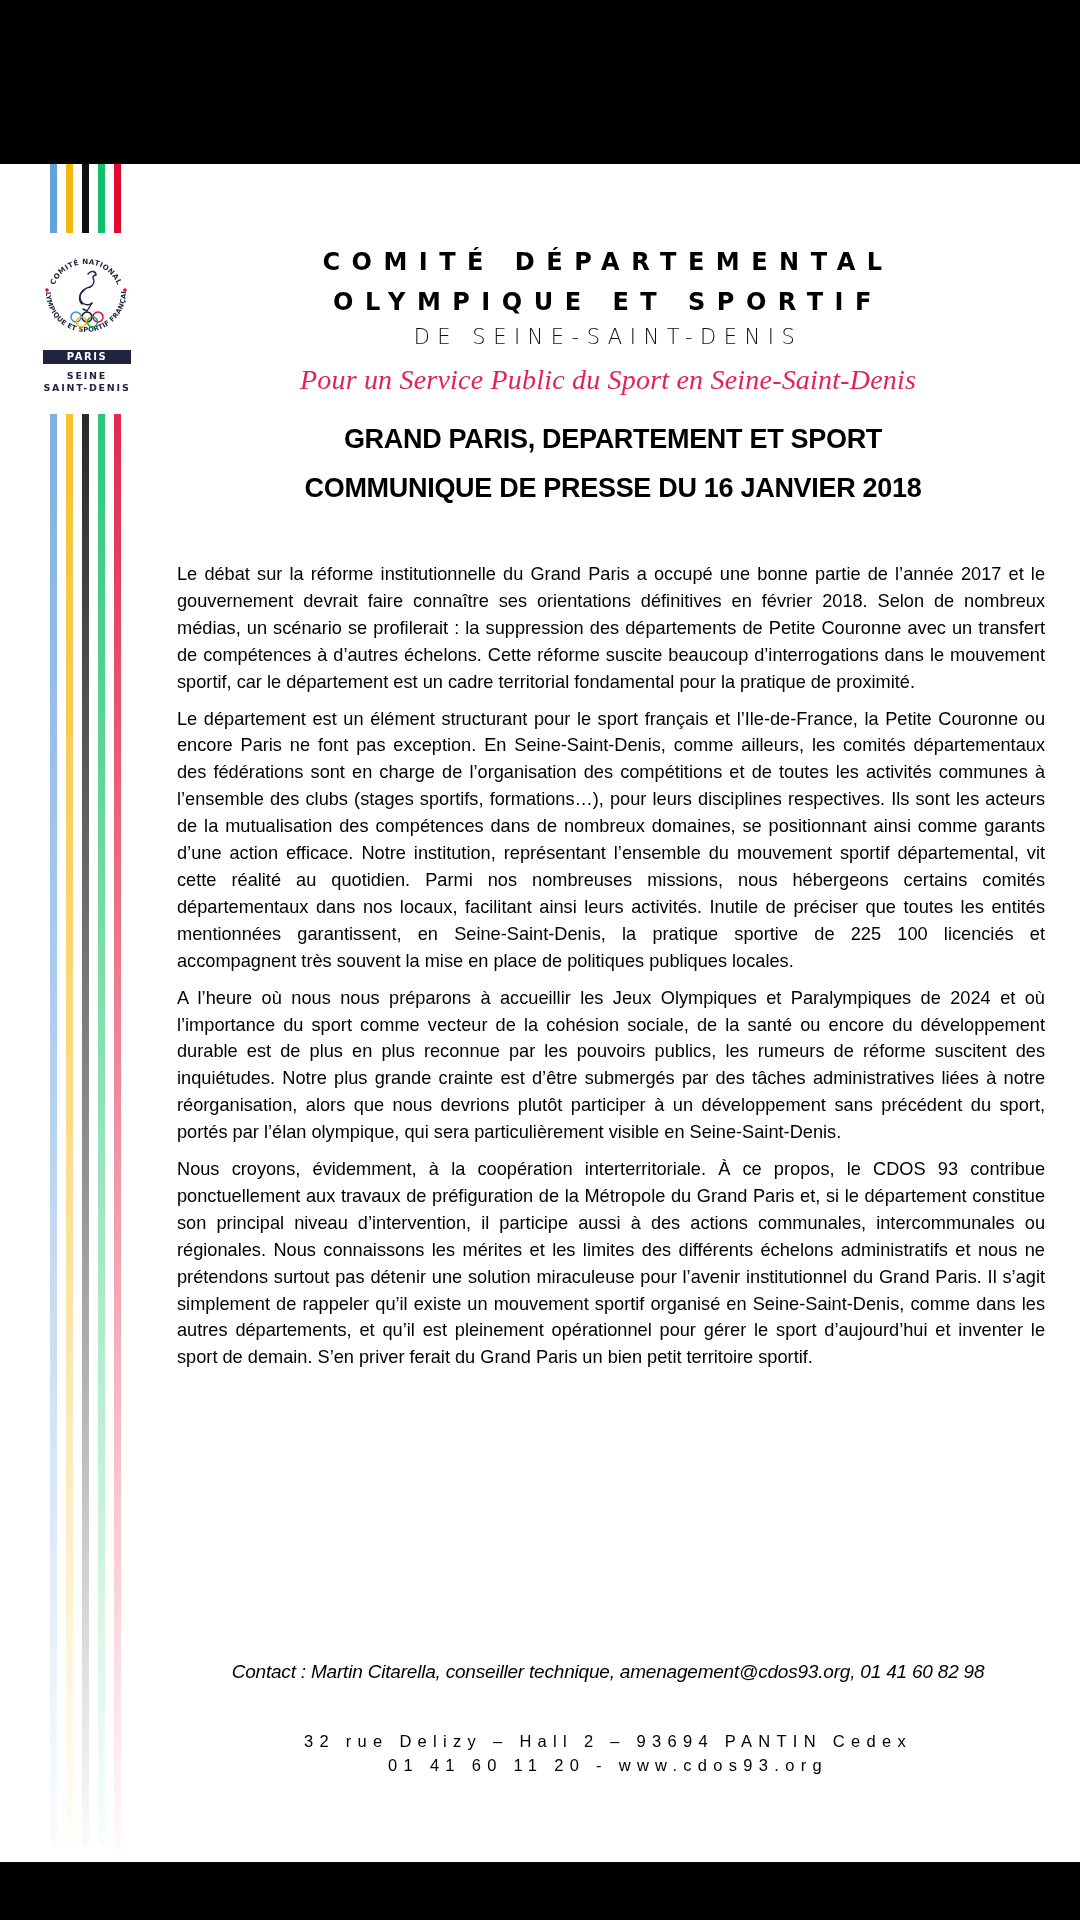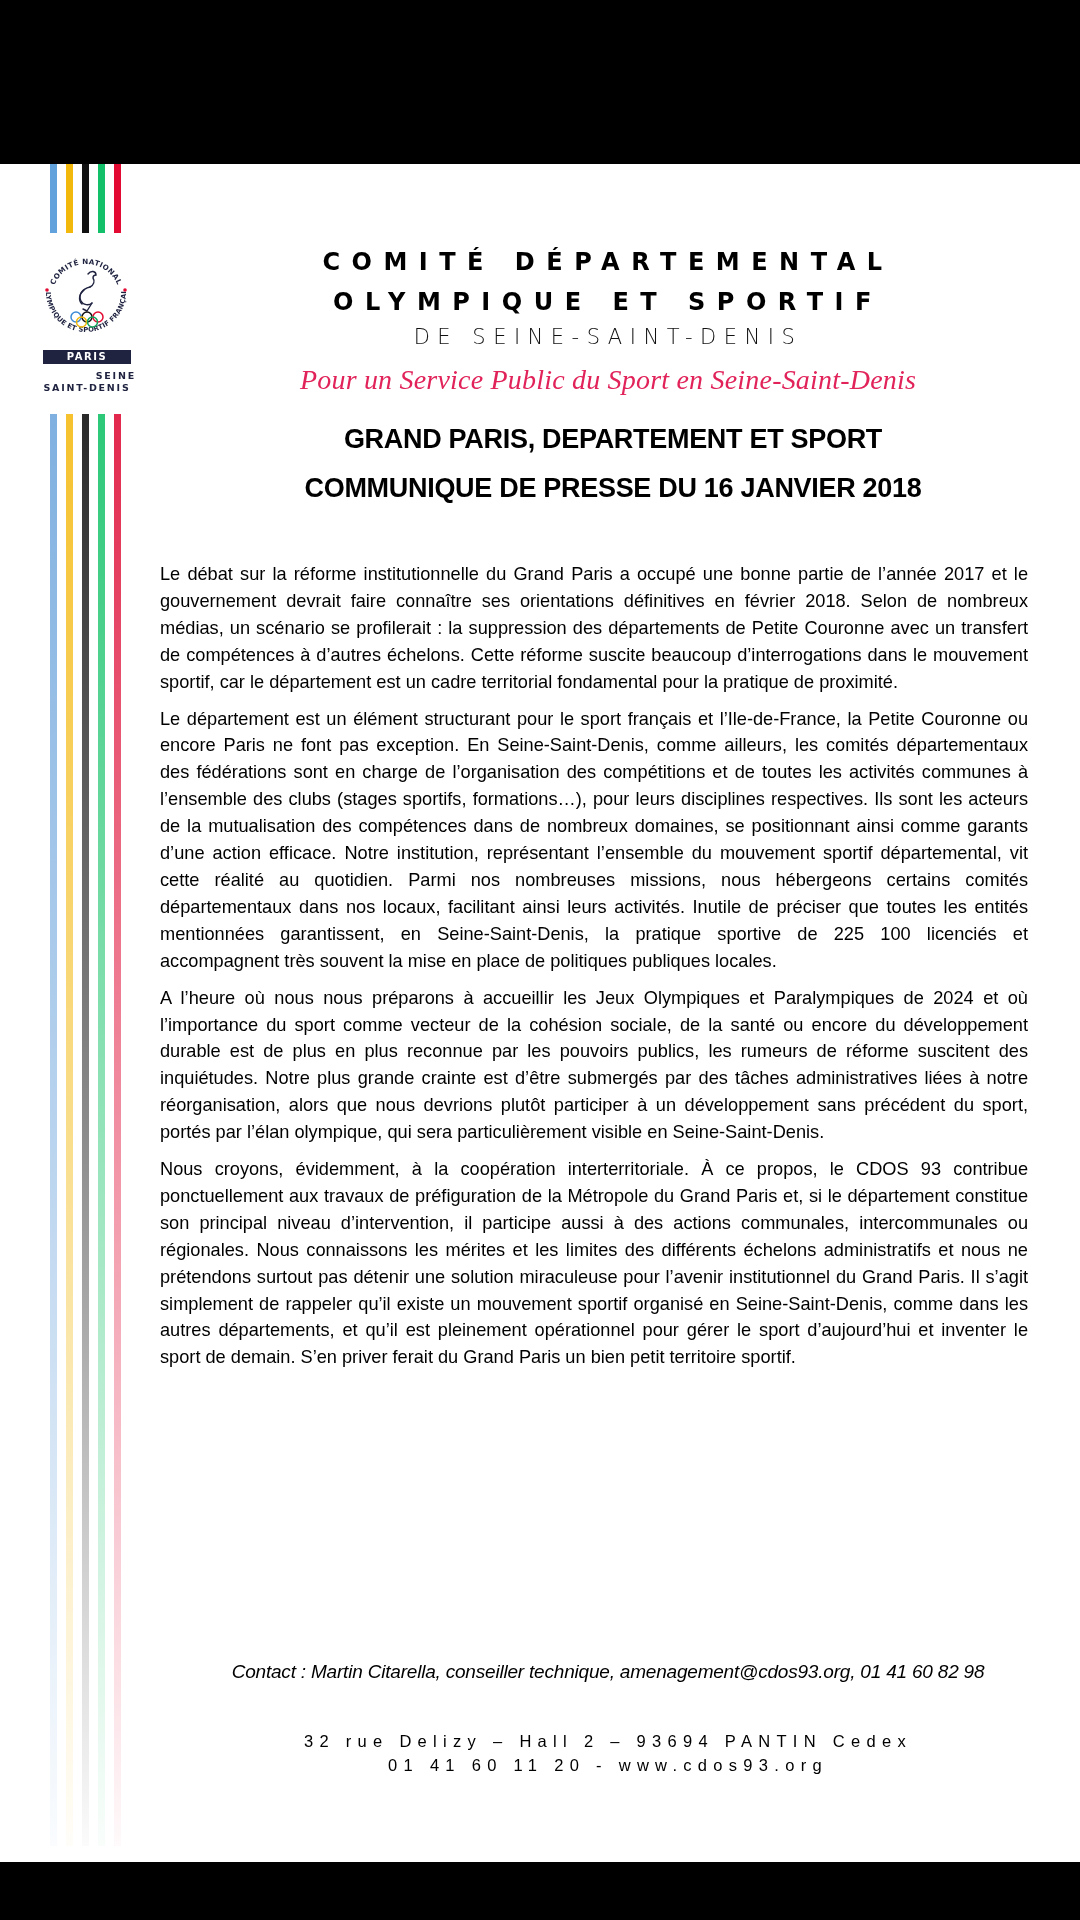--- a/index.html
+++ b/index.html
@@ -17,33 +17,33 @@
     .bottom-stripes .s-blue { background: linear-gradient(#7fb0e0, #b8d3ee 50%, rgba(230,240,250,0.2)); }
     .bottom-stripes .s-yellow { background: linear-gradient(#f6c22e, #f9dd8a 50%, rgba(253,246,220,0.2)); }
     .bottom-stripes .s-black { background: linear-gradient(#2a2a2a, #8c8c8c 50%, rgba(235,235,235,0.2)); }
     .bottom-stripes .s-green { background: linear-gradient(#2cc878, #93e3b9 50%, rgba(225,248,236,0.2)); }
     .bottom-stripes .s-red { background: linear-gradient(#e2294d, #f18fa2 50%, rgba(252,228,233,0.2)); }
 
     .logo { position: absolute; left: 38px; top: 84px; width: 96px; }
     .logo svg { display: block; }
     .cdos-bar { margin: 6px 0 0 5px; width: 88px; height: 14px; background: #1f2340; color: #fff; font-family: "DejaVu Sans", sans-serif; font-weight: bold; font-size: 10px; letter-spacing: 1.5px; text-align: center; line-height: 14px; }
     .logo-sub { width: 98px; text-align: center; font-family: "DejaVu Sans", sans-serif; font-weight: bold; font-size: 9.5px; letter-spacing: 1.8px; color: #1f2340; line-height: 12px; }
-    .logo-sub.first { margin-top: 6px; text-align: right; }
+    .logo-sub.first { margin-top: 6px; }
 
     .org-name { position: absolute; left: 0; width: 1216px; text-align: center; font-family: "DejaVu Sans", sans-serif; font-weight: bold; font-size: 24px; letter-spacing: 11.5px; color: #000; }
     .org-line1 { top: 84px; }
     .org-line2 { top: 124px; }
     .org-line3 { position: absolute; left: 0; width: 1216px; text-align: center; top: 161px; font-family: "DejaVu Sans", sans-serif; font-weight: 300; font-size: 21px; letter-spacing: 7.5px; color: #111; }
     .tagline { position: absolute; left: 0; width: 1216px; text-align: center; top: 200px; font-family: "Liberation Serif", serif; font-style: italic; font-size: 28px; color: #e1235a; letter-spacing: 0.2px; }
 
     .title { position: absolute; left: 0; width: 1226px; text-align: center; font-family: "Liberation Sans", sans-serif; font-weight: bold; font-size: 27px; color: #000; letter-spacing: -0.3px; }
     .title1 { top: 260px; }
     .title2 { top: 309px; }
 
-    .body-text { position: absolute; left: 160px; top: 397px; width: 868px; font-family: "Liberation Sans", sans-serif; font-size: 18.2px; line-height: 26.9px; color: #000; }
+    .body-text { position: absolute; left: 177px; top: 397px; width: 868px; font-family: "Liberation Sans", sans-serif; font-size: 18.2px; line-height: 26.9px; color: #000; }
     .body-text p { margin: 0 0 10px 0; text-align: justify; }
 
     .contact { position: absolute; left: 0; width: 1216px; top: 1497px; text-align: center; font-family: "Liberation Sans", sans-serif; font-style: italic; font-size: 19px; color: #000; letter-spacing: -0.2px; }
     .address, .phone-web { position: absolute; left: 0; width: 1216px; text-align: center; font-family: "Liberation Sans", sans-serif; font-size: 16.5px; letter-spacing: 6.3px; color: #000; }
     .address { top: 1568px; }
     .phone-web { top: 1592px; }
   </style>
 </head>
 <body>
 

